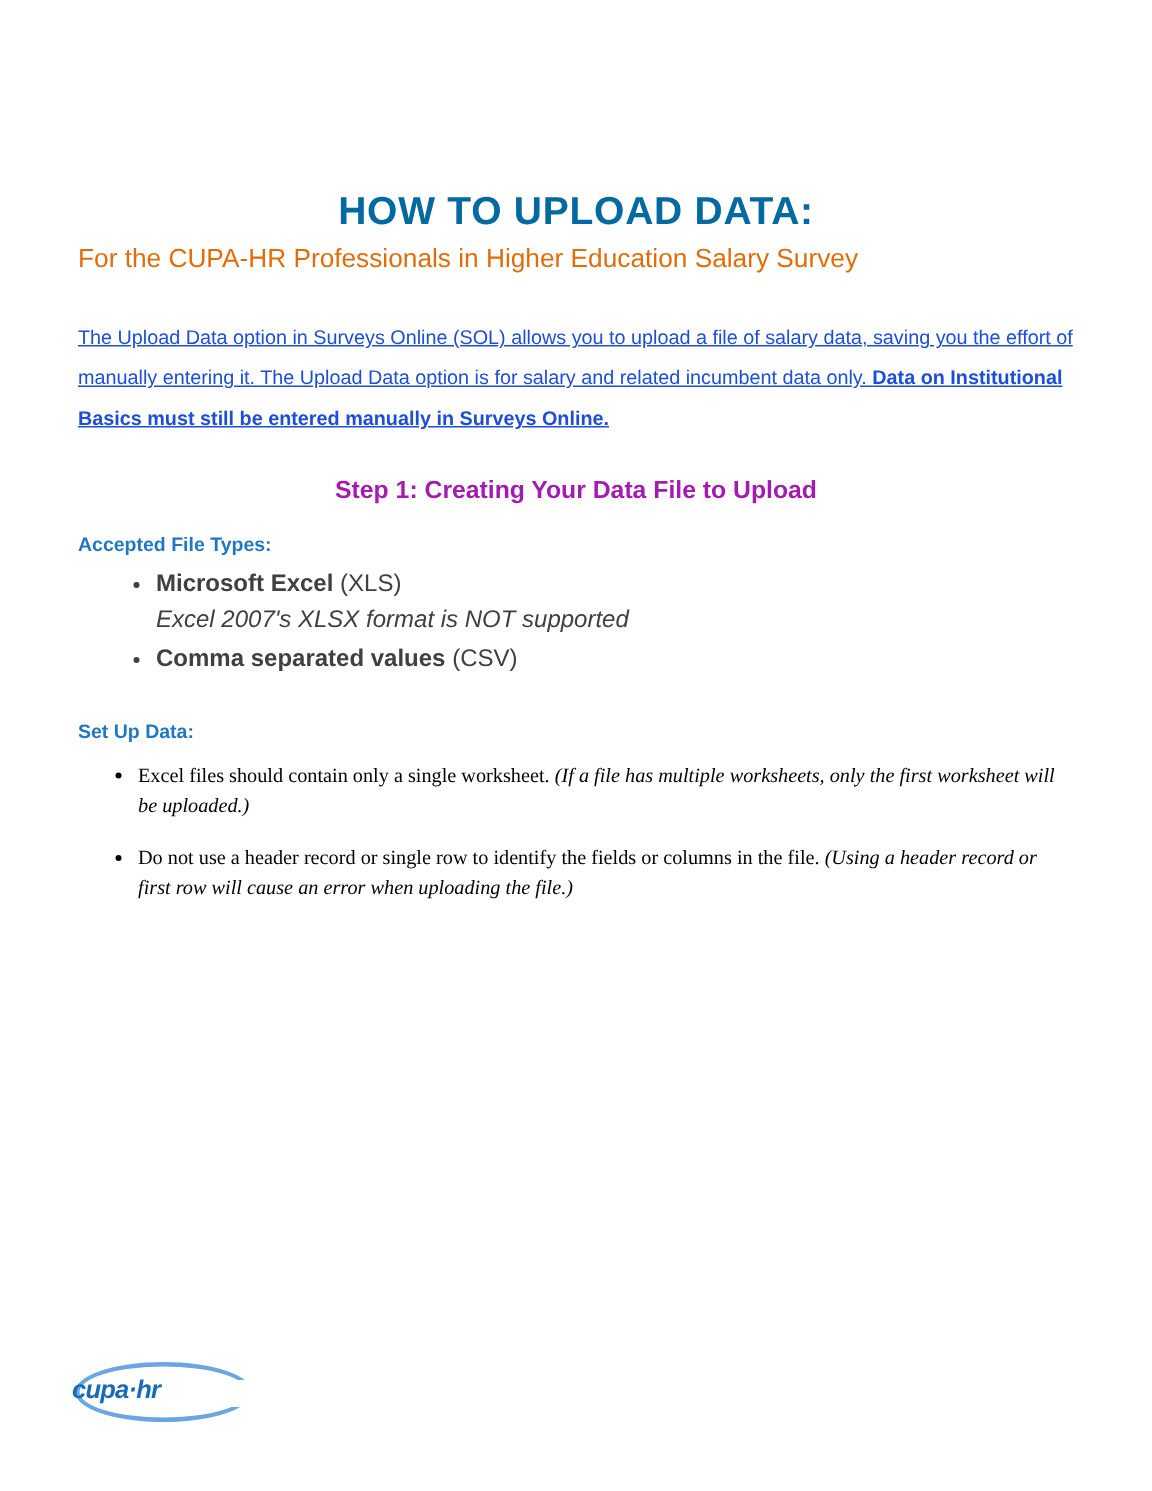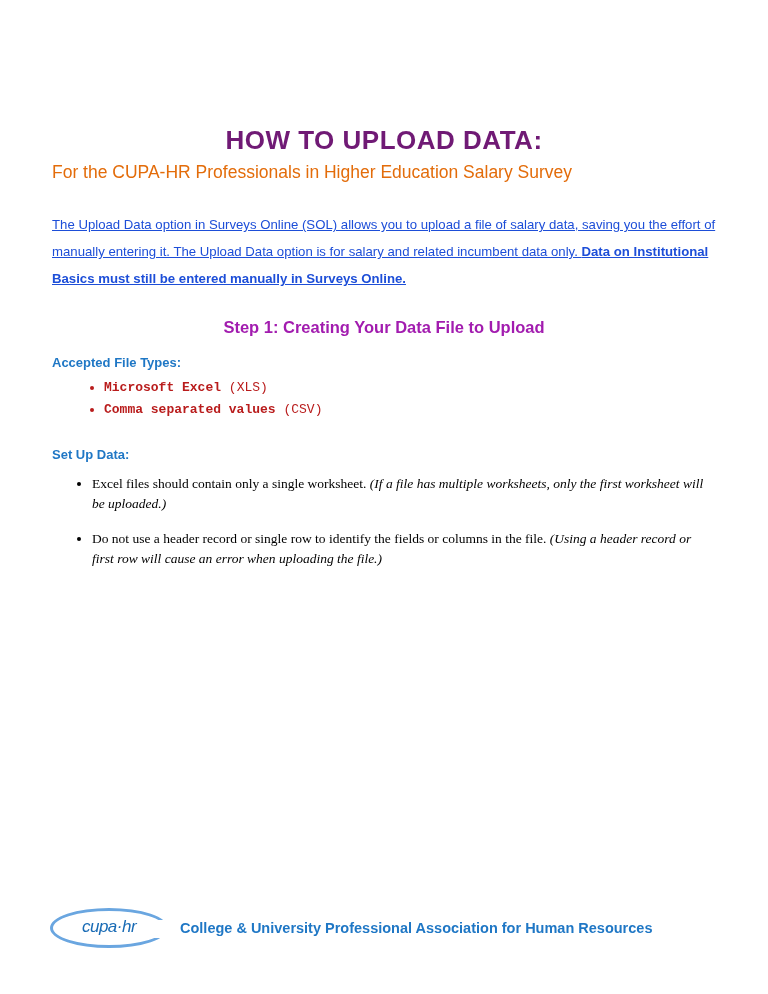--- a/index.html
+++ b/index.html
@@ -10,21 +10,21 @@
       font-family: Georgia, 'Times New Roman', serif;
       padding: 55px 52px 40px 52px;
       position: relative;
       color: #000;
     }
     .title {
       text-align: center;
       font-family: 'Century Gothic', 'Futura', Arial, sans-serif;
       font-size: 26px;
       font-weight: bold;
-      color: #701a75;
+      color: #0369a1;
       margin-top: 70px;
       letter-spacing: 0.5px;
     }
     .subtitle {
       text-align: left;
       font-family: 'Century Gothic', 'Futura', Arial, sans-serif;
       font-size: 17.5px;
       font-weight: normal;
       color: #e36c0a;
       margin-top: 6px;
@@ -53,24 +53,24 @@
       font-weight: bold;
       color: #1f77c5;
       margin-bottom: 8px;
     }
     ul.file-types {
       list-style: disc;
       margin-left: 52px;
       margin-bottom: 28px;
     }
     ul.file-types li {
-      font-family: Liberation Mono, monospace;
-      font-size: 13px;
+      font-family: Liberation Sans, sans-serif;
+      font-size: 16px;
       line-height: 1.5;
-      color: #b91c1c;
+      color: #404040;
       margin-bottom: 2px;
     }
     ul.file-types li .ft-name { font-weight: bold; }
     ul.file-types li .ft-paren { font-weight: normal; }
     ul.file-types li .ft-note {
       display: block;
       font-style: italic;
       font-weight: normal;
     }
     ul.rules {
@@ -113,25 +113,25 @@
       position: absolute;
       width: 30px;
       height: 18px;
       background: #fff;
       right: -3px;
       top: 14px;
     }
     .logo-text {
       position: absolute;
       width: 100%;
-      text-align: center;
+      text-align: left;
       top: 11px;
       font-family: Arial, sans-serif;
       font-size: 17px;
-      font-weight: normal;
+      font-weight: bold;
       color: #196bb5;
       font-style: italic;
       letter-spacing: -0.5px;
     }
     .footer-text {
       font-family: 'Century Gothic', 'Futura', Arial, sans-serif;
       font-size: 14.5px;
       font-weight: bold;
       color: #1f77c5;
       margin-left: 10px;
@@ -146,20 +146,21 @@
 <p class="intro">
   <span>The Upload Data option in Surveys Online (SOL) allows you to upload a file of salary data, saving you the effort of manually entering it. The Upload Data option is for salary and related incumbent data only. </span><span class="bold">Data on Institutional Basics must still be entered manually in Surveys Online.</span>
 </p>
 
 <h2 class="step-title">Step 1: Creating Your Data File to Upload</h2>
 
 <div class="section-label">Accepted File Types:</div>
 <ul class="file-types">
   <li>
     <span class="ft-name">Microsoft Excel</span><span class="ft-paren"> (XLS)</span>
+    <span class="ft-note">Excel 2007's XLSX format is NOT supported</span>
   </li>
   <li>
     <span class="ft-name">Comma separated values</span><span class="ft-paren"> (CSV)</span>
   </li>
 </ul>
 
 <div class="section-label">Set Up Data:</div>
 <ul class="rules">
   <li>
     <span>Excel files should contain only a single worksheet. </span><span class="rule-note">(If a file has multiple worksheets, only the first worksheet will be uploaded.)</span>
@@ -168,14 +169,13 @@
     <span>Do not use a header record or single row to identify the fields or columns in the file. </span><span class="rule-note">(Using a header record or first row will cause an error when uploading the file.)</span>
   </li>
 </ul>
 
 <div class="footer">
   <div class="logo">
     <div class="logo-ellipse"></div>
     <div class="logo-gap"></div>
     <div class="logo-text">cupa·hr</div>
   </div>
-  <div class="footer-text">College &amp; University Professional Association for Human Resources</div>
 </div>
 
 </body></html>

